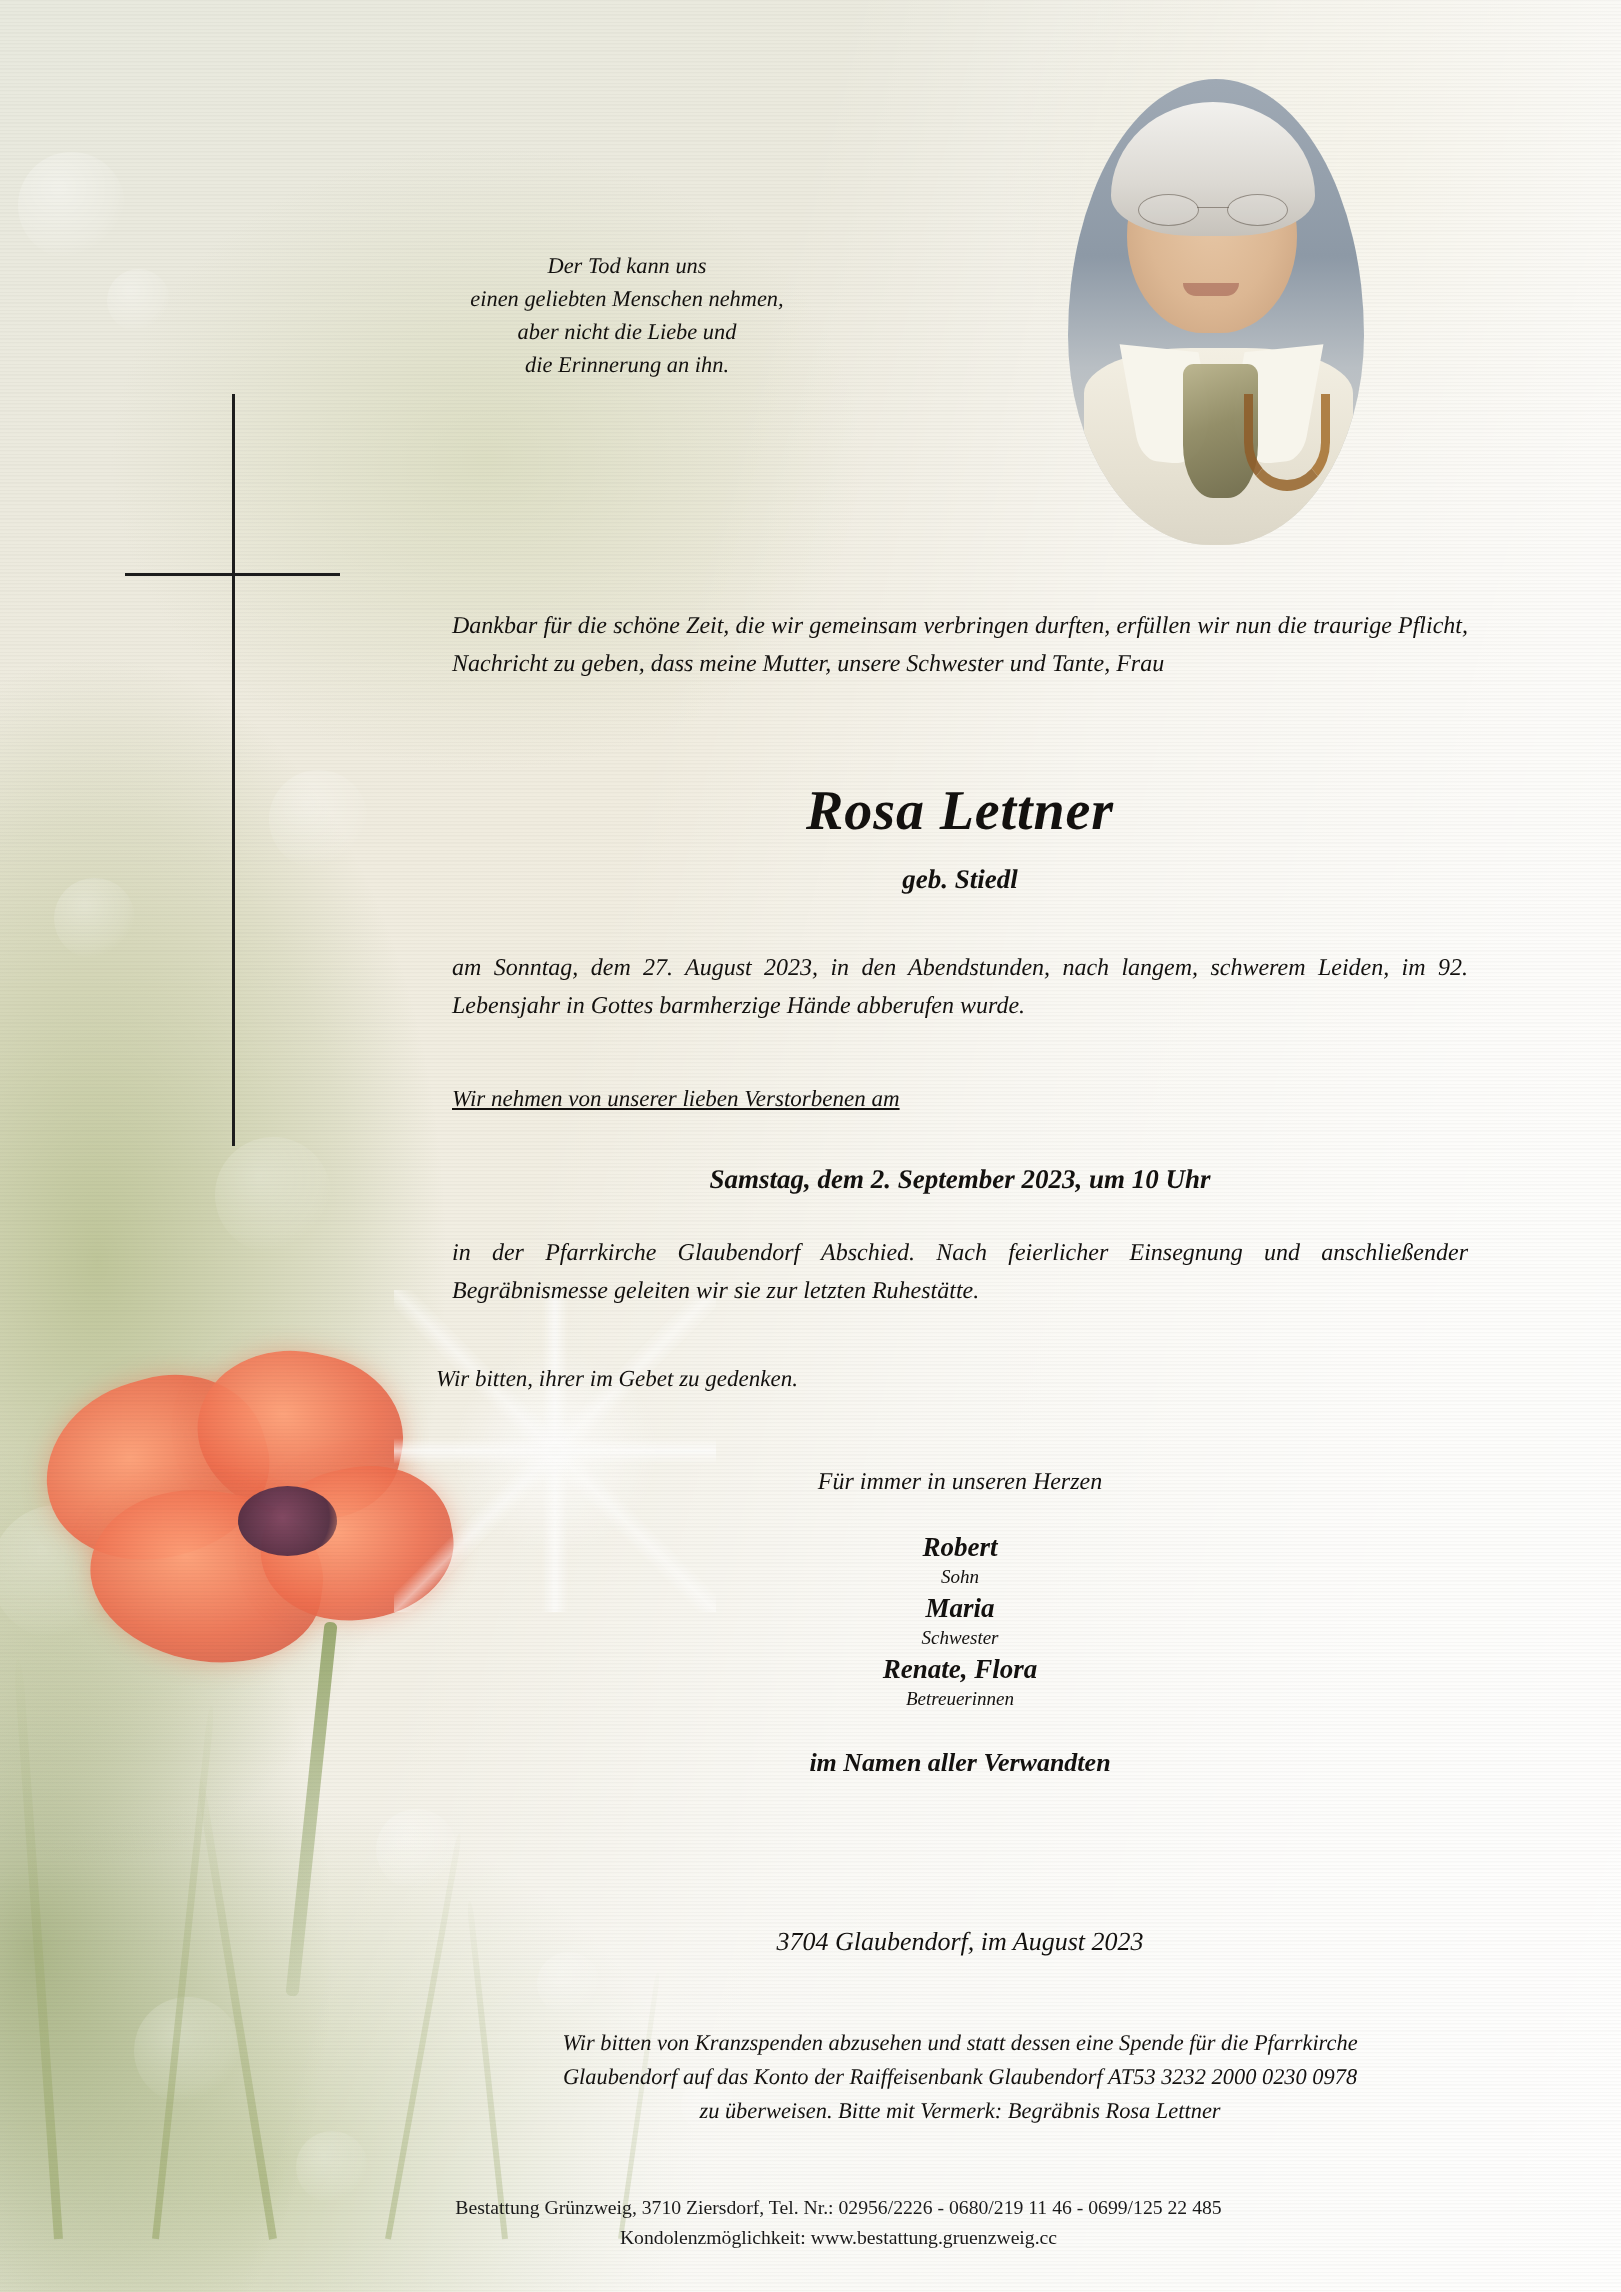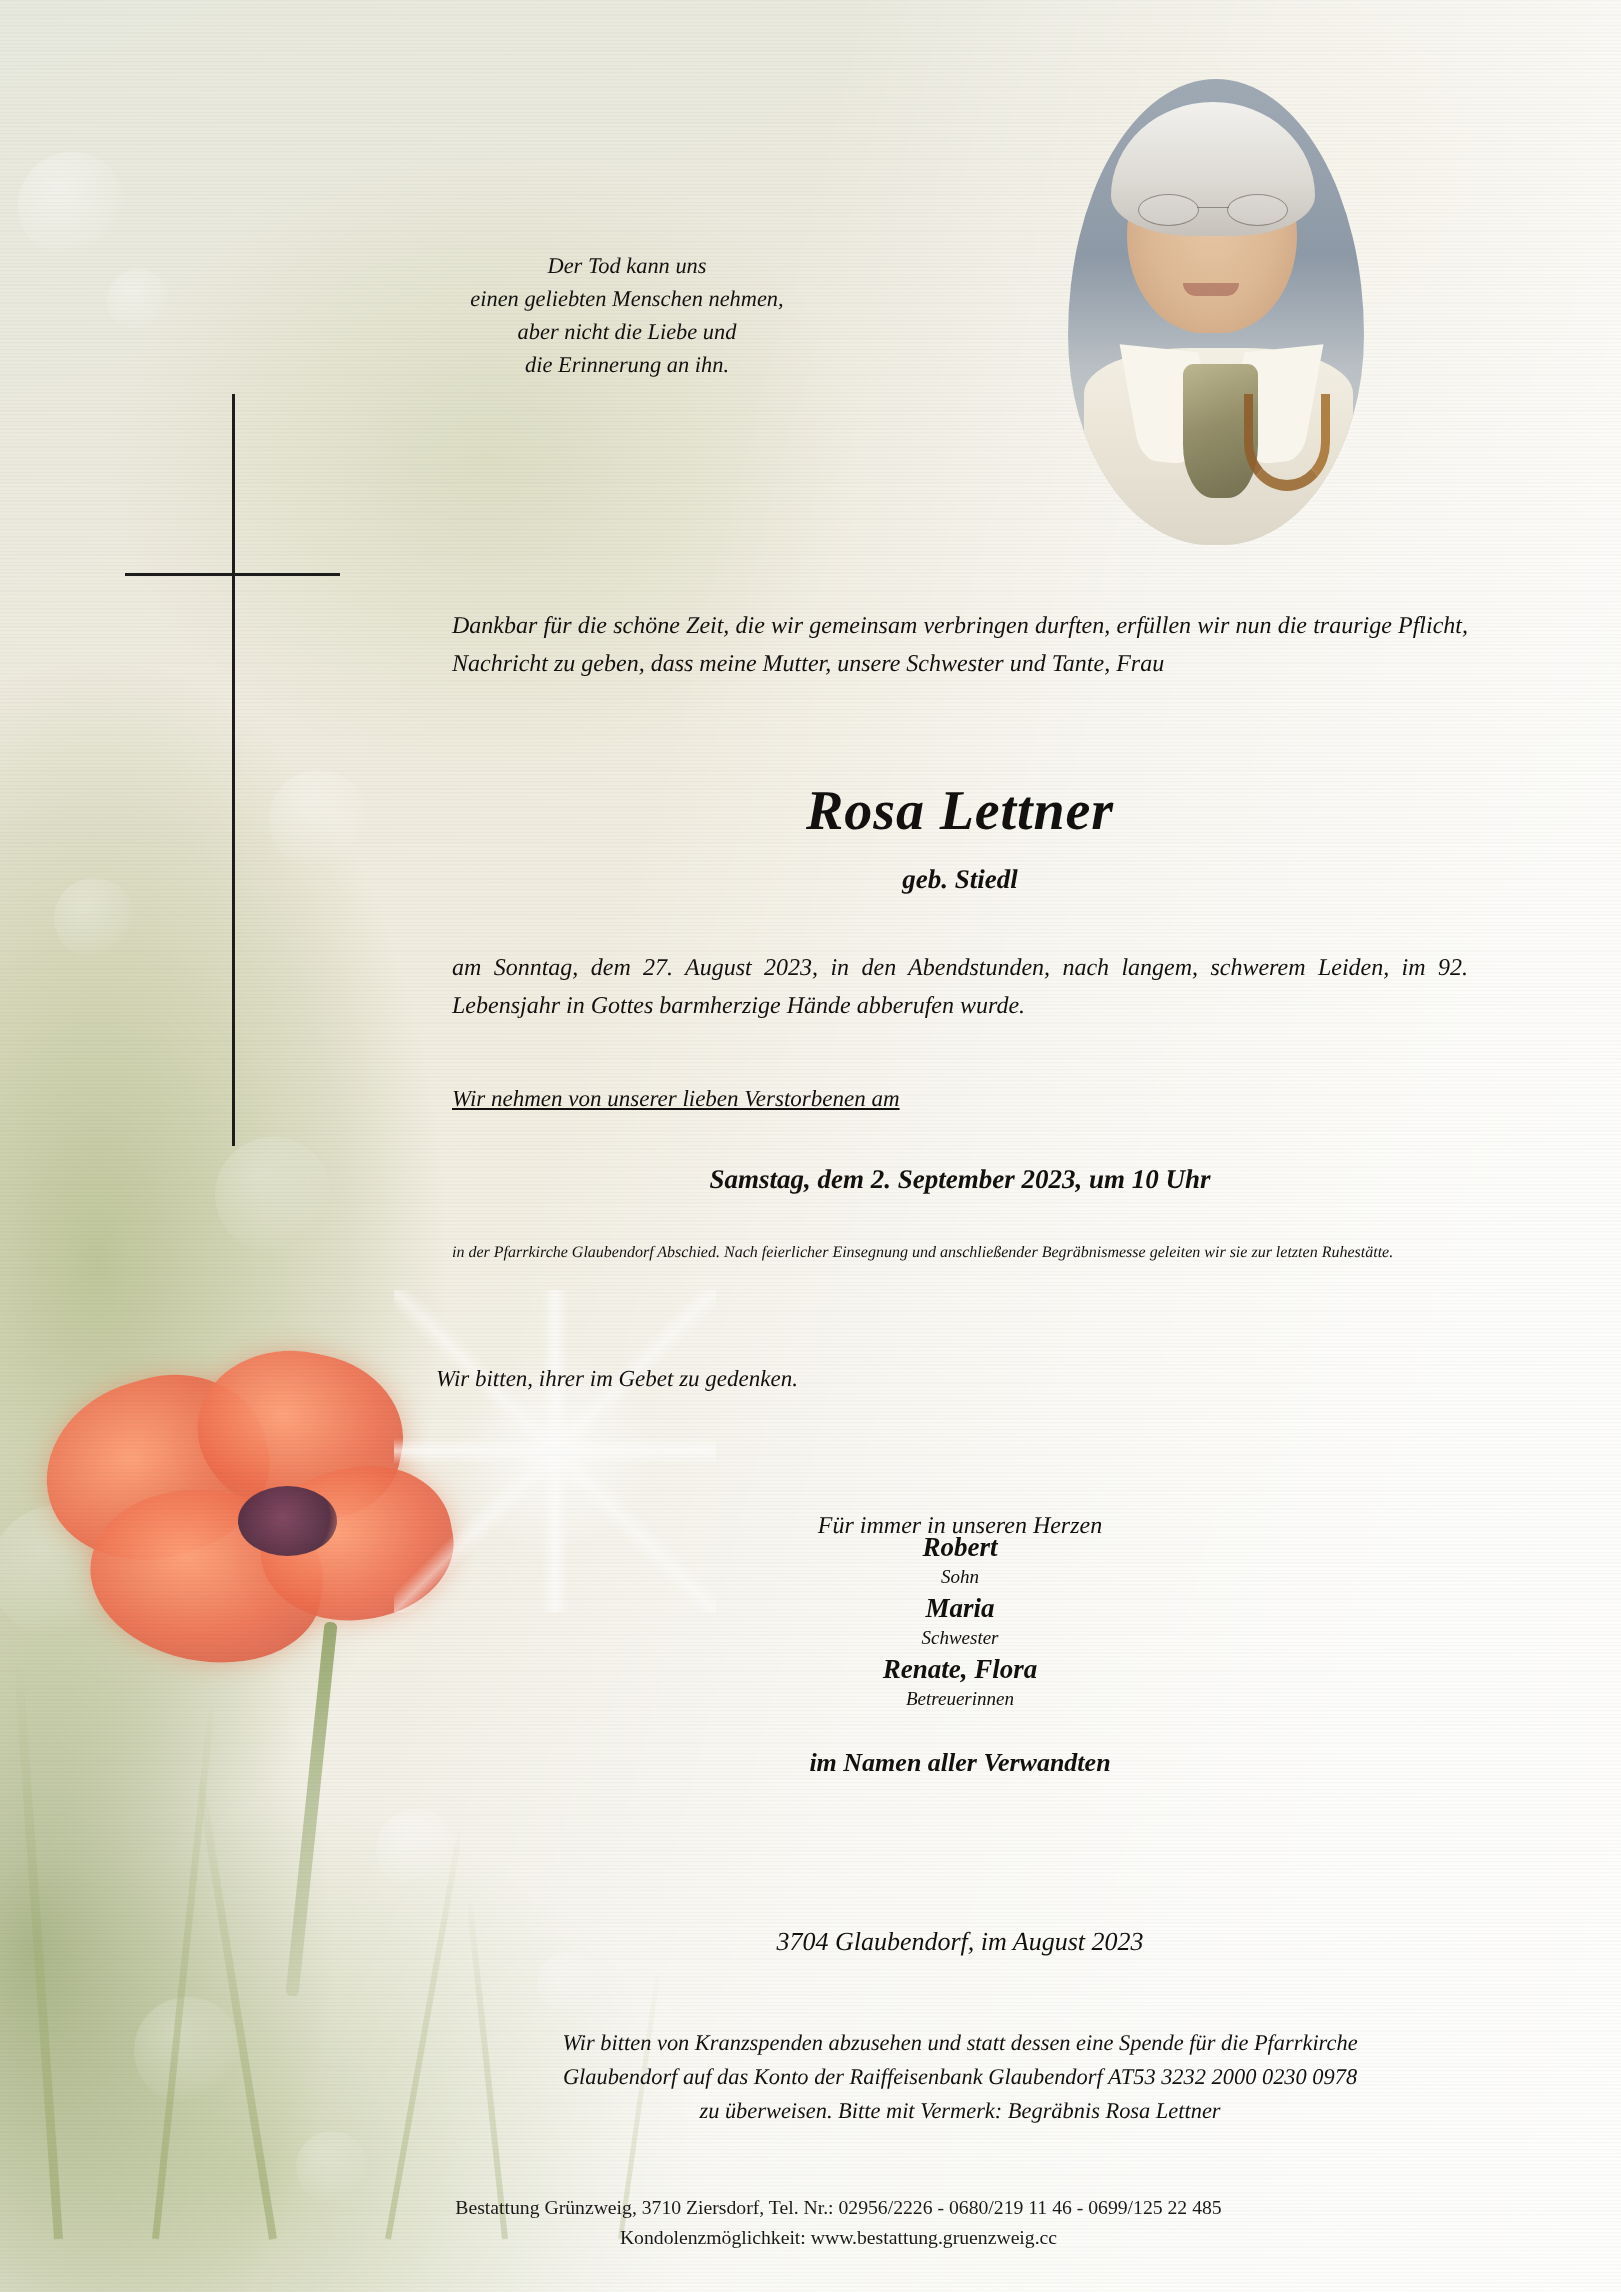--- a/index.html
+++ b/index.html
@@ -311,39 +311,38 @@
     text-align: center;
     font-style: italic;
     font-weight: bold;
     font-size: 27px;
   }
   .church {
     left: 452px;
     top: 1234px;
     width: 1016px;
     font-style: italic;
-    font-size: 16px;
+    font-size: 24px;
     line-height: 38px;
     text-align: justify;
   }
   .prayer {
     left: 436px;
     top: 1366px;
     width: 1016px;
     font-style: italic;
     font-size: 23px;
   }
   .hearts {
     left: 452px;
     top: 1469px;
     width: 1016px;
     text-align: center;
     font-style: italic;
     font-size: 24px;
-    margin-top: 44px;
   }
   .mourners {
     position: absolute;
     left: 452px;
     top: 1527px;
     width: 1016px;
     text-align: center;
   }
   .mourner-name {
     font-style: italic;

